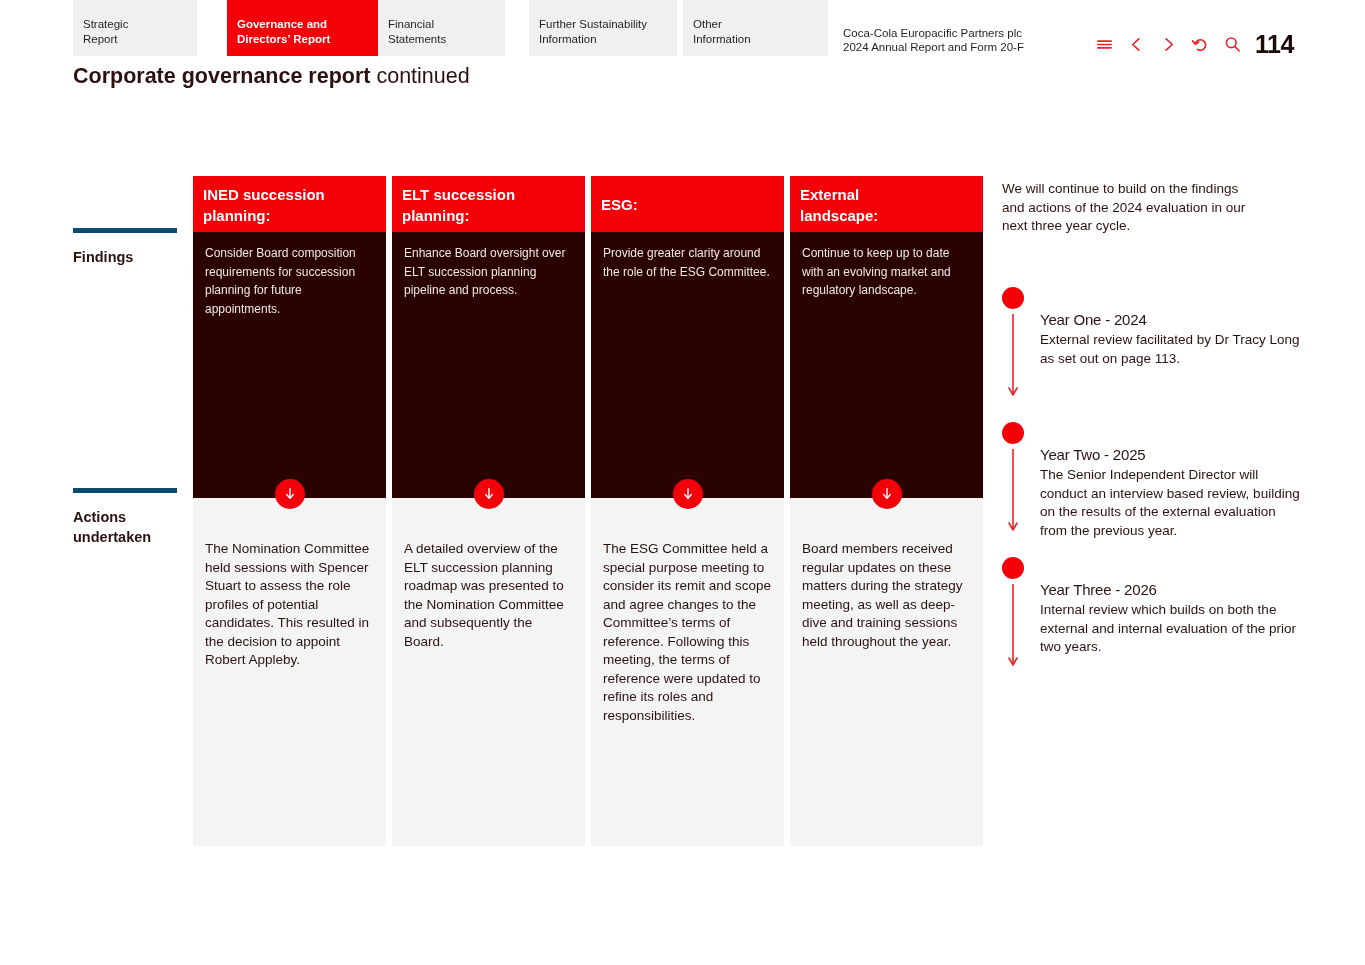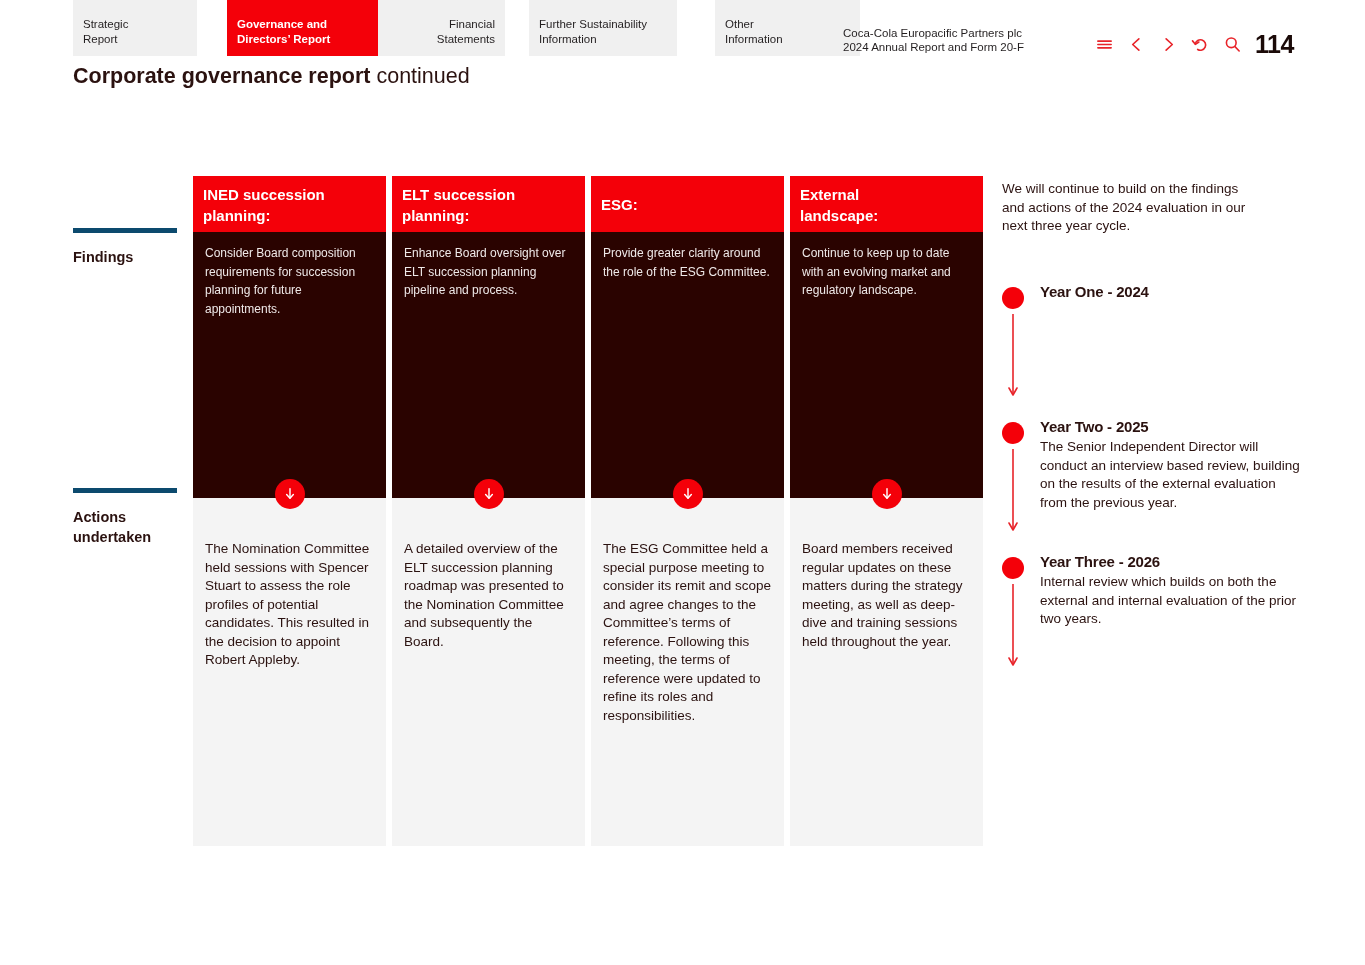--- a/index.html
+++ b/index.html
@@ -19,23 +19,23 @@
     background: #f0f0f0;
     padding: 0 10px 10px 10px;
     display: flex; flex-direction: column; justify-content: flex-end;
     font-size: 11.5px; line-height: 14.5px; color: #231f20;
   }
   .tab.active { background: #f40009; color: #ffffff; font-weight: bold; }
   .tab .l1, .tab .l2 { display: block; white-space: nowrap; }
 
   #tab-strategic   { left: 73px;  width: 124px; }
   #tab-governance  { left: 227px; width: 174px; }
-  #tab-financial   { left: 378px; width: 127px; align-items: flex-end; }
+  #tab-financial   { left: 378px; width: 127px; }
   #tab-furthersus  { left: 529px; width: 148px; }
-  #tab-other       { left: 683px; width: 145px; margin-left: 32px; }
+  #tab-other       { left: 683px; width: 145px; }
 
   .report-title {
     position: absolute; left: 843px; top: 26px;
     font-size: 11.5px; line-height: 14px; color: #231f20; white-space: nowrap;
   }
   .report-title span { display: block; }
 
   .navicons {
     position: absolute; left: 1095px; top: 35px;
     display: flex; align-items: center; gap: 13px;
@@ -111,22 +111,22 @@
   #tl-0 { top: 0px; }
   #tl-1 { top: 135px; }
   #tl-2 { top: 270px; }
 
   .tl-dot {
     position: absolute; left: 0; top: 5px;
     width: 22px; height: 22px; border-radius: 50%; background: #f40009;
   }
   .tl-body { position: absolute; left: 38px; top: 0; width: 262px; }
   .tl-year {
-    font-size: 15px; font-weight: bold; color: #2b1210;
-    line-height: 20px; letter-spacing: -0.2px;
+    font-size: 15px; font-weight: normal; color: #2b1210;
+    line-height: 20px; letter-spacing: -0.2px; margin-top: 28px;
   }
   .tl-desc {
     font-size: 13.5px; line-height: 18.5px; color: #2b1210; padding-top: 1px;
   }
   .tl-connector { position: absolute; left: 5px; width: 12px; }
   #conn-0 { top: 32px; height: 89px; }
   #conn-1 { top: 167px; height: 89px; }
   #conn-2 { top: 302px; height: 89px; }
 </style>
 </head>
@@ -287,20 +287,21 @@
     <svg viewBox="0 0 12 89" width="12" height="89" preserveAspectRatio="none">
       <line x1="6" y1="0" x2="6" y2="80" stroke="#e8242a" stroke-width="1.6"></line>
       <polyline points="2,74 6,81 10,74" fill="none" stroke="#e8242a" stroke-width="1.6" stroke-linecap="round" stroke-linejoin="round"></polyline>
     </svg>
   </div>
 
   <div class="tl-item" id="tl-0">
     <div class="tl-dot"></div>
     <div class="tl-body">
       <div class="tl-year">Year One - 2024</div>
+      <div class="tl-desc">External review facilitated by Dr Tracy Long as set out on page 113.</div>
     </div>
   </div>
 
   <div class="tl-item" id="tl-1">
     <div class="tl-dot"></div>
     <div class="tl-body">
       <div class="tl-year">Year Two - 2025</div>
       <div class="tl-desc">The Senior Independent Director will conduct an interview based review, building on the results of the external evaluation from the previous year.</div>
     </div>
   </div>

